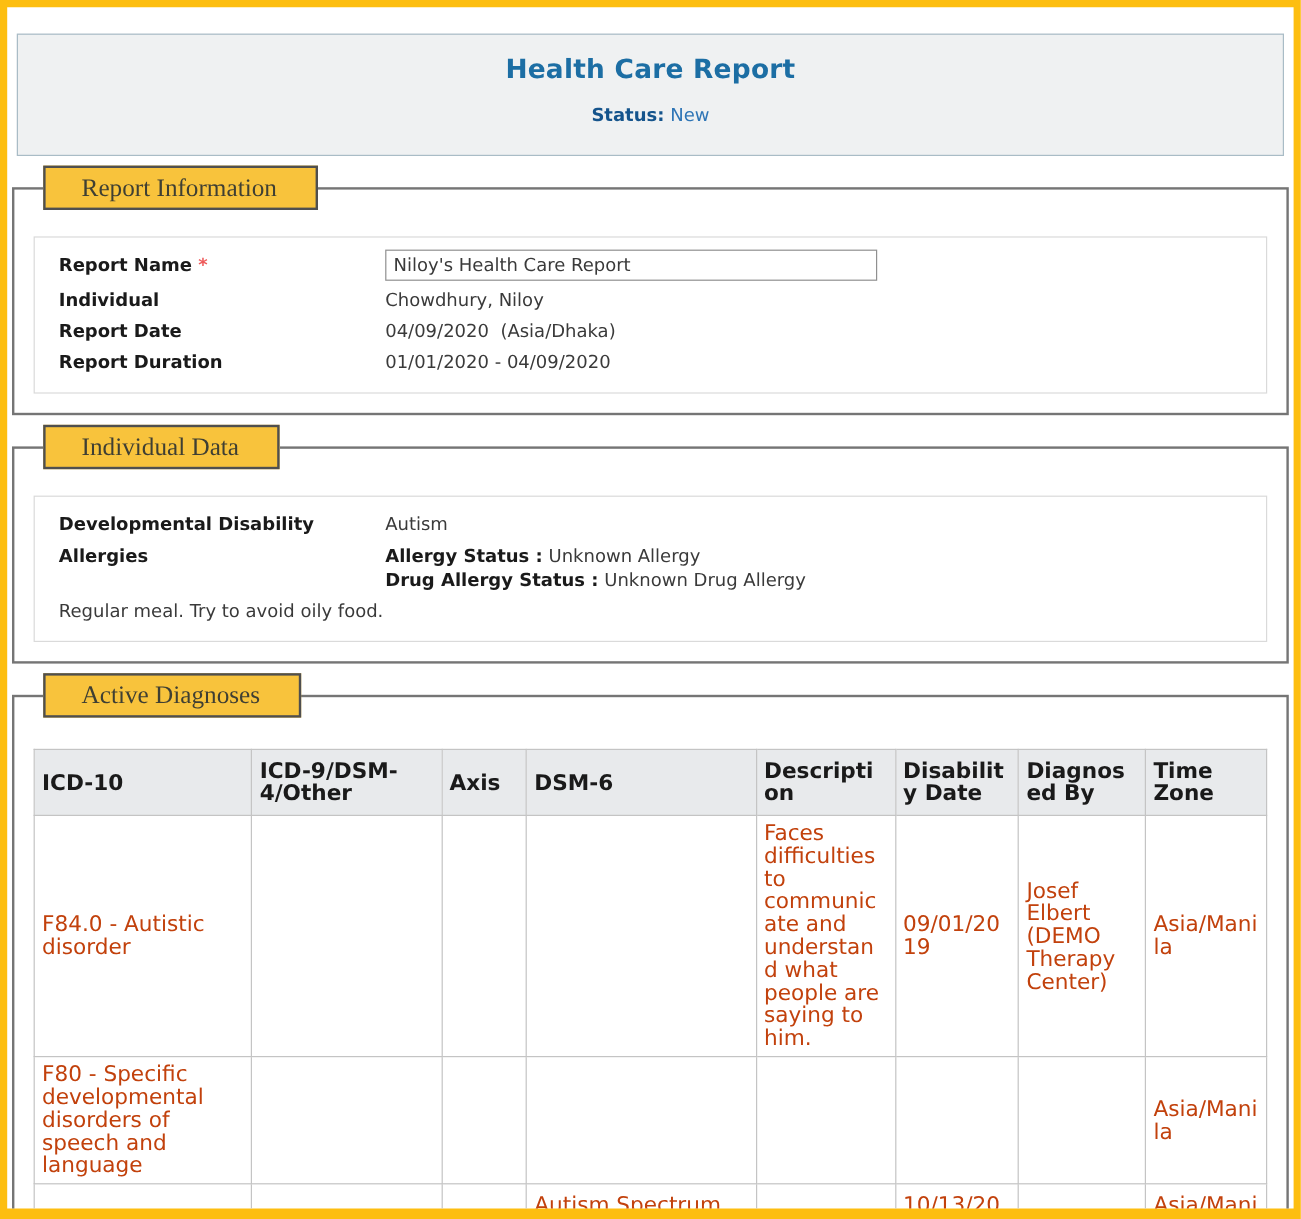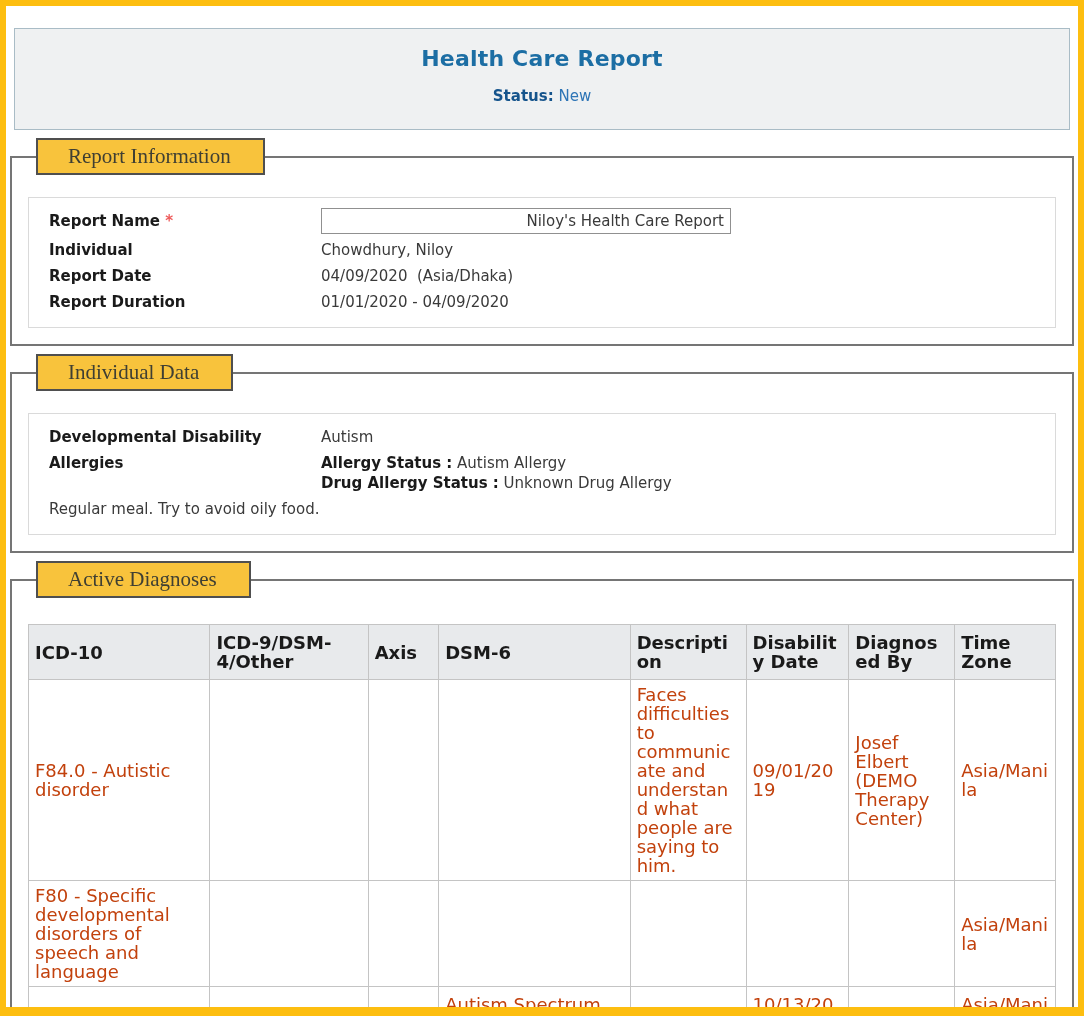--- a/index.html
+++ b/index.html
@@ -45,21 +45,21 @@
   .inner-box { border: 1px solid #dadada; padding: 10px 0 12px 0; background: #fff; }
   .field-row { display: flex; padding: 3px 0 3px 20px; }
   .field-label { width: 272px; flex: 0 0 272px; font-weight: bold; color: #1a1a1a; }
   .field-value { color: #3a3a3a; }
   .field-value .b { font-weight: bold; color: #1a1a1a; }
   .required { color: #ee5a5a; font-weight: bold; }
   .ws-pre { white-space: pre-wrap; }
   .text-input {
     width: 410px; height: 26px; border: 1px solid #909090; background: #fff;
     font-family: "DejaVu Sans", "Liberation Sans", sans-serif;
-    font-size: 15px; color: #3a3a3a; padding: 2px 6px; margin-top: -3px; text-align: right;
+    font-size: 15px; color: #3a3a3a; padding: 2px 6px; margin-top: -3px;
   }
 
   
   table.grid {
     border-collapse: collapse; table-layout: fixed; width: 100%;
     border: 1px solid #a6a6a6;
     font-size: 18px; line-height: 19px;
   }
   table.grid th, table.grid td {
     border: 1px solid #c4c4c4; padding: 5px 6px; text-align: left;
@@ -114,21 +114,21 @@
   <fieldset class="section">
     <legend>Individual Data</legend>
     <div class="inner-box">
       <div class="field-row">
         <div class="field-label">Developmental Disability</div>
         <div class="field-value">Autism</div>
       </div>
       <div class="field-row">
         <div class="field-label">Allergies</div>
         <div class="field-value">
-          <div><span class="b">Allergy Status :</span> <span>Autism Allergy</span></div>
+          <div><span class="b">Allergy Status :</span> <span>Unknown Allergy</span></div>
           <div><span class="b">Drug Allergy Status :</span> <span>Unknown Drug Allergy</span></div>
         </div>
       </div>
       <div class="field-row">
         <div class="field-value">Regular meal. Try to avoid oily food.</div>
       </div>
     </div>
   </fieldset>
 
   <fieldset class="section" style="padding-top:26px;">

